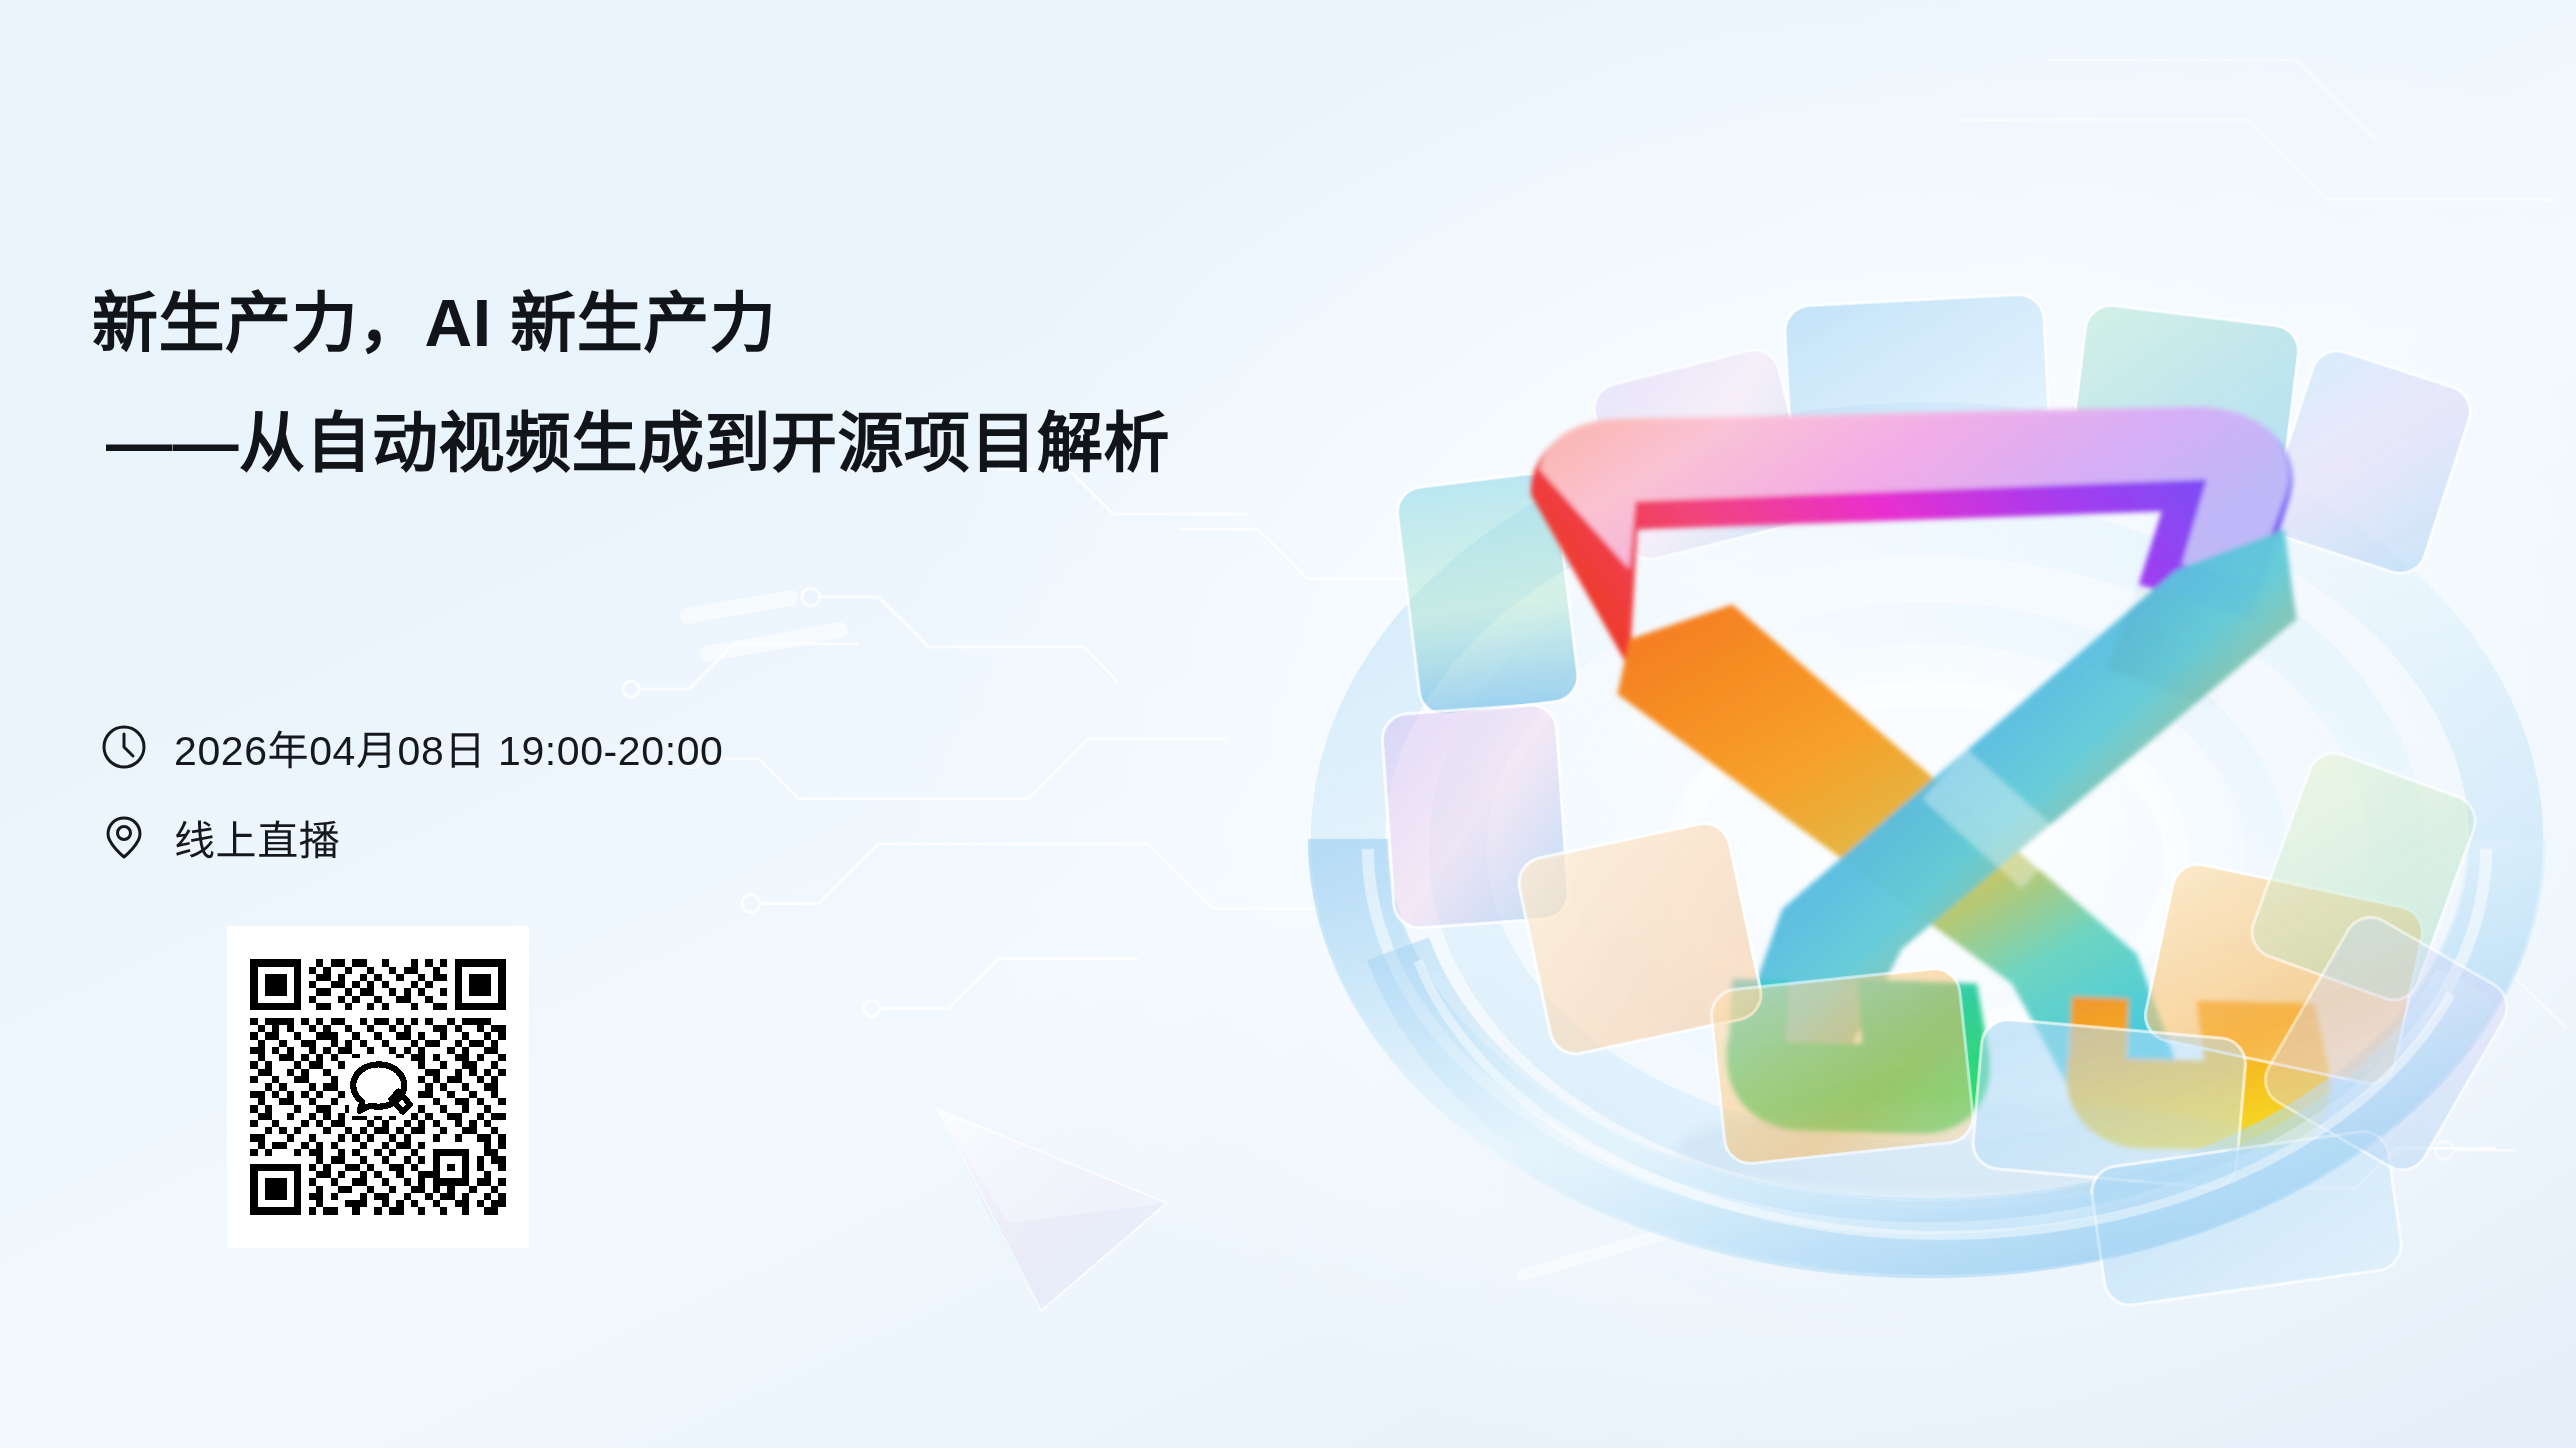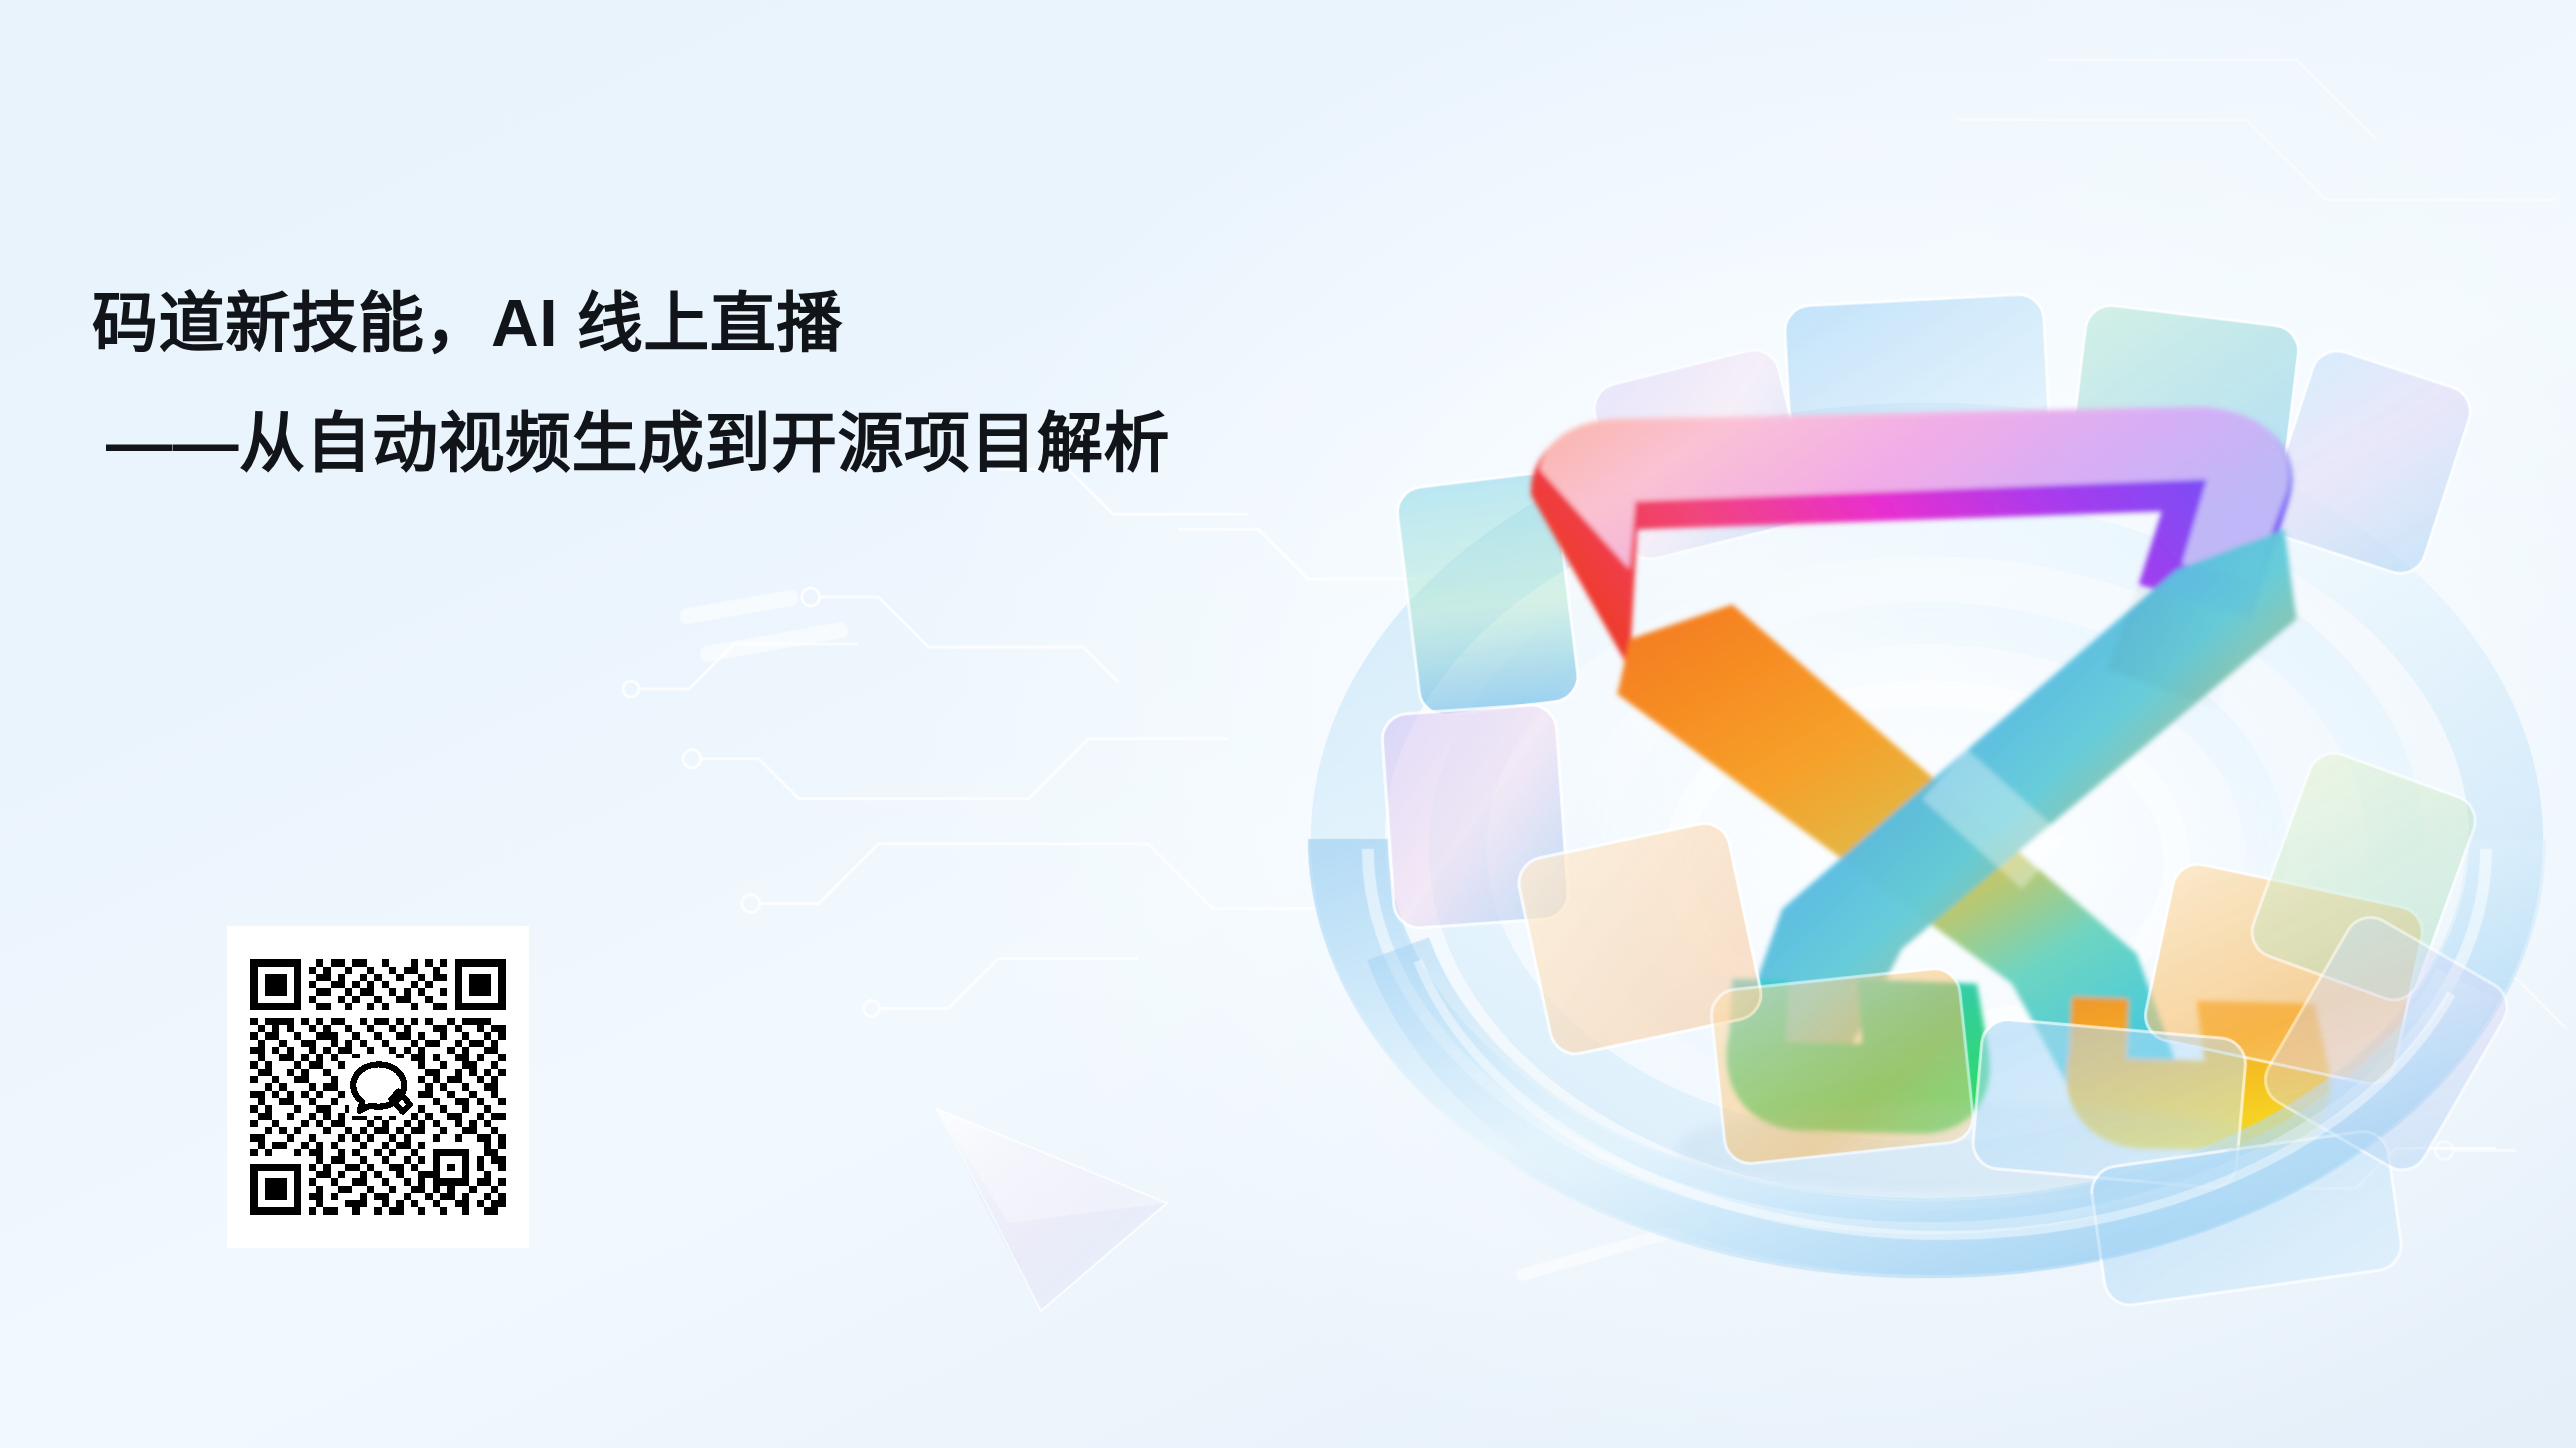--- a/index.html
+++ b/index.html
@@ -335,24 +335,43 @@
 
     <g opacity=".6">
       <circle cx="1168" cy="1002" r="9" fill="none" stroke="#ffffff" stroke-width="3"></circle>
       <path d="M1177 1002 L1240 1002" stroke="#ffffff" stroke-width="3" fill="none"></path>
     </g>
   </svg>
 
   <div class="content">
 
     <div class="title-block">
-      <div class="title-line l1">码道新技能，AI 线上直播</div>
+      <div class="title-line l1">新生产力，AI 新生产力</div>
       <div class="title-line l2">——从自动视频生成到开源项目解析</div>
     </div>
 
+    <div class="meta">
+
+      <div class="meta-row">
+        <svg class="meta-icon" viewBox="0 0 48 48">
+          <circle cx="24" cy="24" r="20" fill="none" stroke="#15181c" stroke-width="3"></circle>
+          <path d="M24 11 L24 24 L33 33" fill="none" stroke="#15181c" stroke-width="3" stroke-linecap="round" stroke-linejoin="round"></path>
+        </svg>
+        <span class="meta-text">2026年04月08日  19:00-20:00</span>
+      </div>
+
+      <div class="meta-row">
+        <svg class="meta-icon" viewBox="0 0 48 48">
+          <path d="M24 5 C15 5 8 12 8 21 C8 31 24 44 24 44 C24 44 40 31 40 21 C40 12 33 5 24 5 Z" fill="none" stroke="#15181c" stroke-width="3" stroke-linejoin="round"></path>
+          <circle cx="24" cy="20" r="6.5" fill="none" stroke="#15181c" stroke-width="3"></circle>
+        </svg>
+        <span class="meta-text">线上直播</span>
+      </div>
+
+    </div>
 
     <div class="qr-wrap">
       <div class="qr-card">
         <svg class="qr-img" viewBox="0 0 37 37" shape-rendering="crispEdges">
           <rect width="37" height="37" fill="#ffffff"></rect>
           <g fill="#000000">
 
             <rect x="1" y="1" width="7" height="7"></rect>
               <rect x="2" y="2" width="5" height="5" fill="#ffffff"></rect>
               <rect x="3" y="3" width="3" height="3"></rect>

